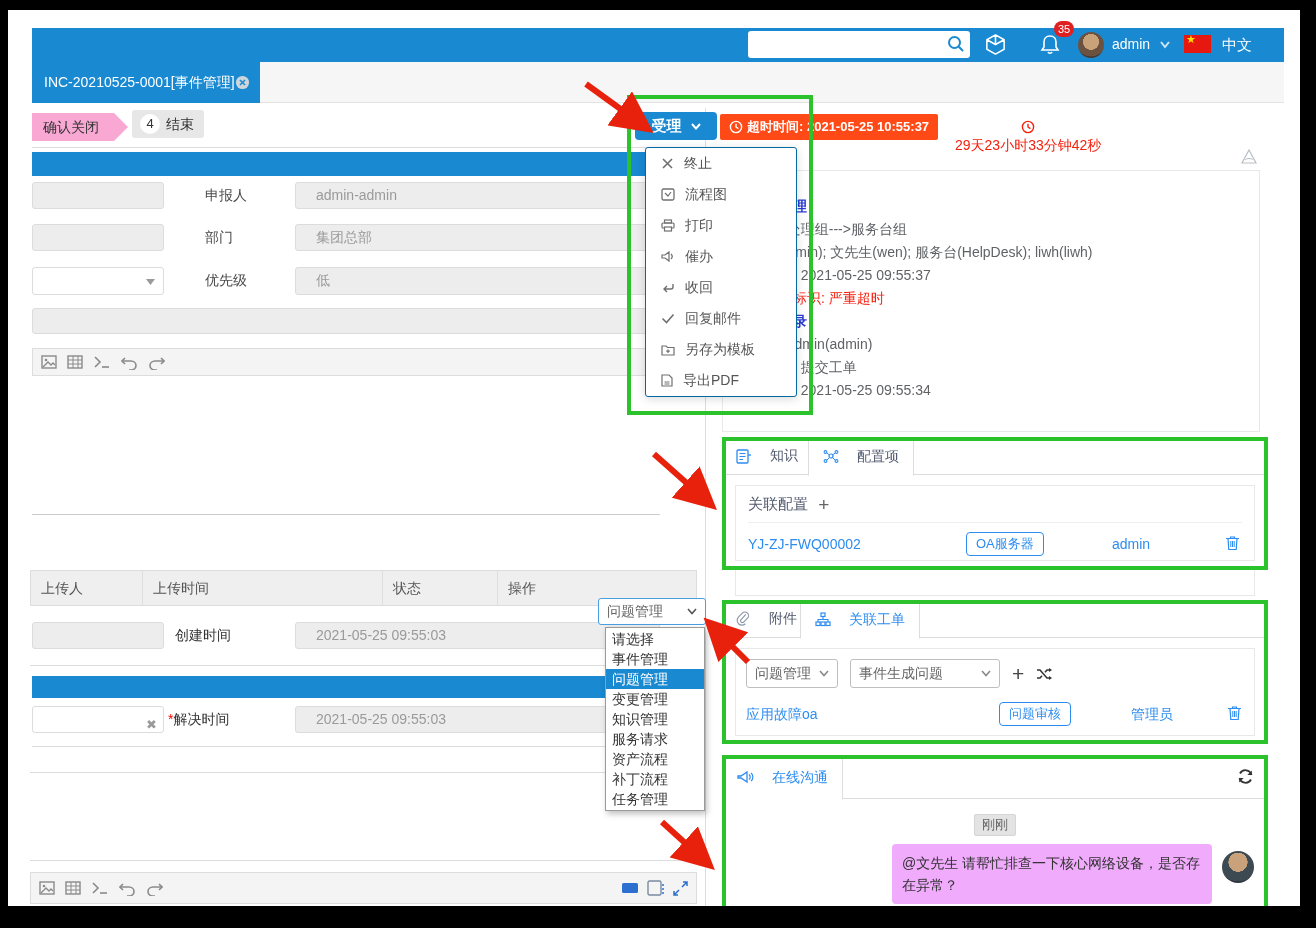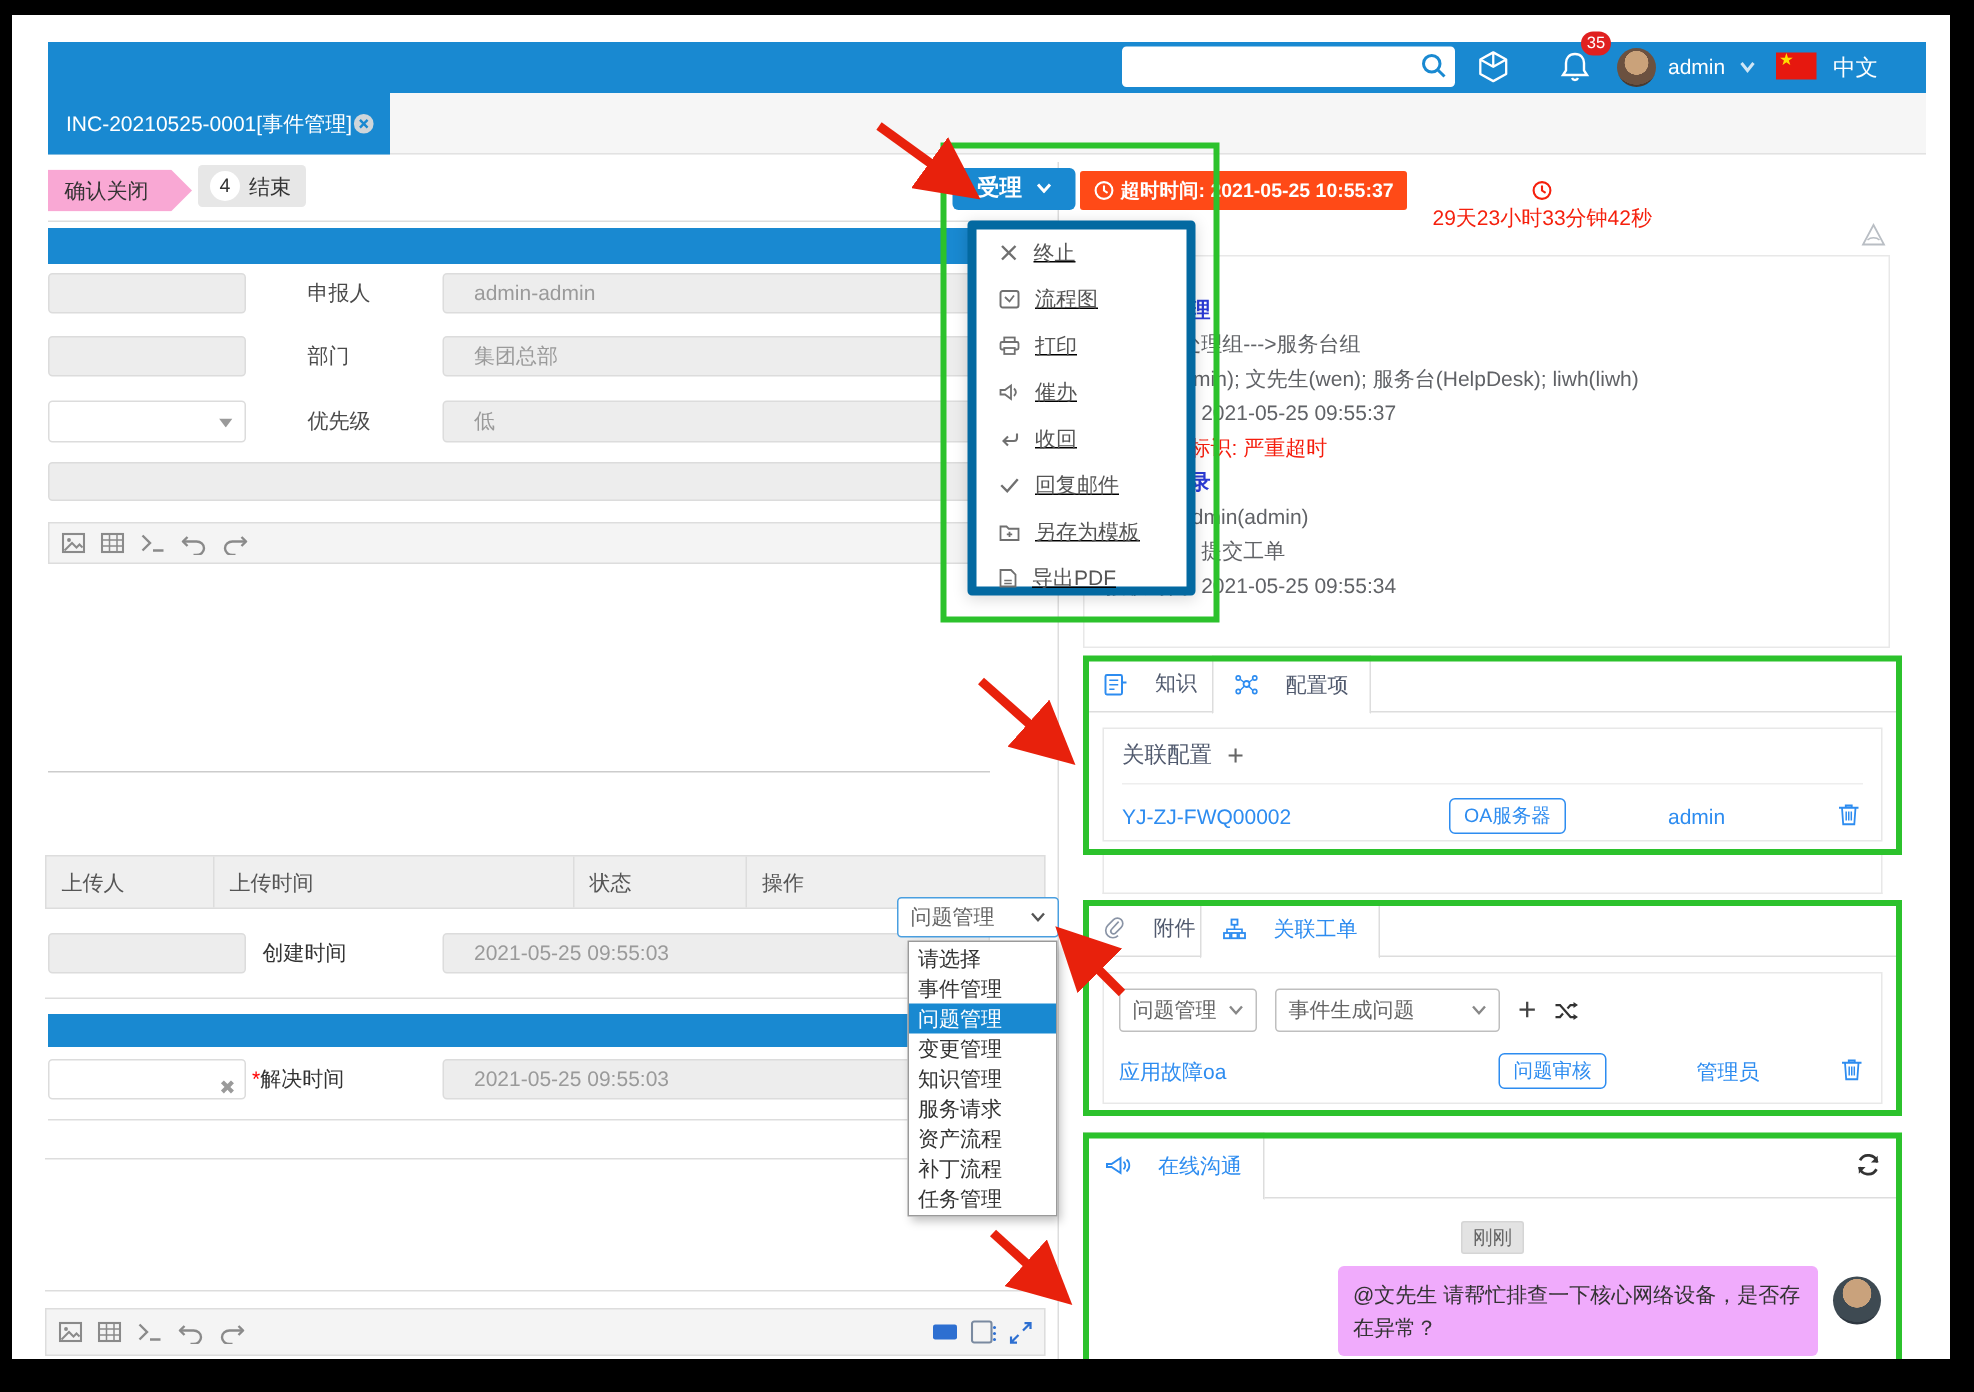--- a/index.html
+++ b/index.html
@@ -9,21 +9,21 @@
   .blue { background:#1989d1; }
   .input { background:#ededed; border:1px solid #dcdcdc; border-radius:3px; color:#9a9a9a; font-size:14px; line-height:25px; padding:0 20px; overflow:hidden; white-space:nowrap; }
   .input.white { background:#fff; color:#666; }
   .flabel { font-size:14px; color:#4a4a4a; line-height:27px; }
   .hr { border-top:1px solid #ddd; height:0; }
   .vline { border-left:1px solid #ddd; width:0; }
   .toolbar { background:#f4f4f4; border:1px solid #ddd; display:flex; align-items:center; gap:10px; padding:0 8px; color:#8a8a8a; }
   .gbox { border:4px solid #2cc22c; z-index:36; pointer-events:none; }
   .link { color:#2d8cf0; font-size:14px; }
   .badge-outline { display:inline-block; border:1px solid #2d8cf0; color:#2d8cf0; border-radius:4px; font-size:13px; padding:2px 9px; background:#fff; }
-  .menu { background:#fff; border:6px solid #0369a1; border-radius:3px; box-shadow:0 2px 10px rgba(0,0,0,.15); z-index:20;text-decoration:underline; }
+  .menu { background:#fff; border:1px solid #0369a1; border-radius:3px; box-shadow:0 2px 10px rgba(0,0,0,.15); z-index:20; }
   .menu-item { display:flex; align-items:center; gap:10px; height:31px; padding-left:15px; font-size:14px; color:#555; cursor:pointer; }
   .menu-item svg { flex:none; }
   .opt { height:20px; line-height:20px; font-size:14px; color:#333; padding-left:6px; white-space:nowrap; }
   .opt.sel { background:#1989d1; color:#fff; }
   .logline { font-size:14px; color:#606266; line-height:23px; white-space:nowrap; }
   .logline.head { color:#2b3bd5; font-weight:bold; }
   .logline.warn { color:#f51d0d; }
   .tabrow { position:absolute; left:0; top:0; right:0; height:38px; border-bottom:1px solid #ddd; background:#fff; }
   .ptab { position:absolute; top:0; height:38px; display:flex; align-items:center; gap:18px; padding:0 14px; font-size:14px; color:#515a6e; }
   .ptab.active { border:1px solid #ddd; border-bottom:1px solid #fff; background:#fff; top:0; height:39px; }

